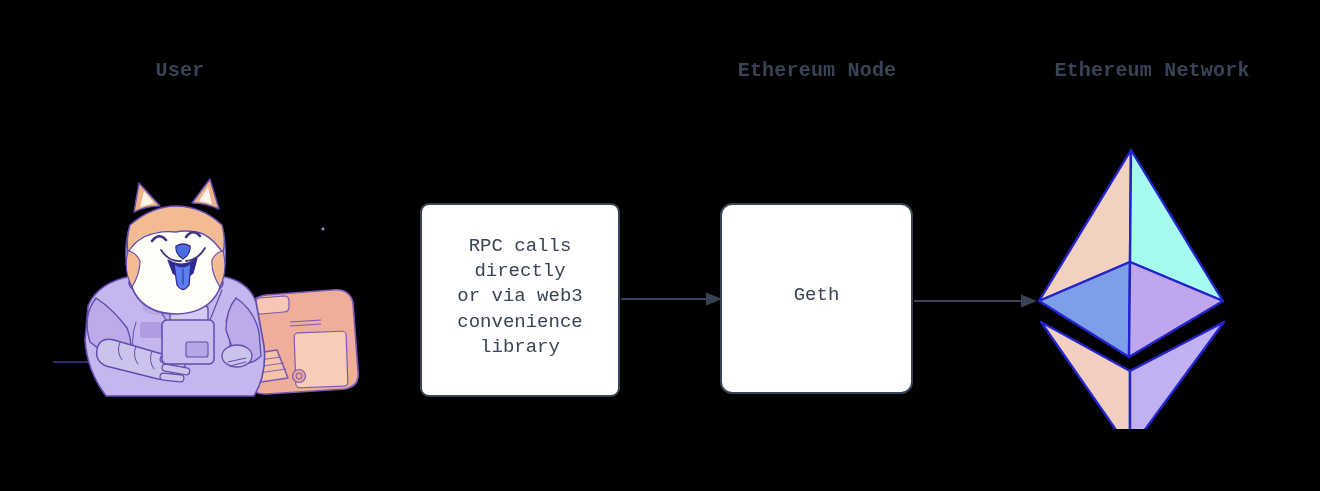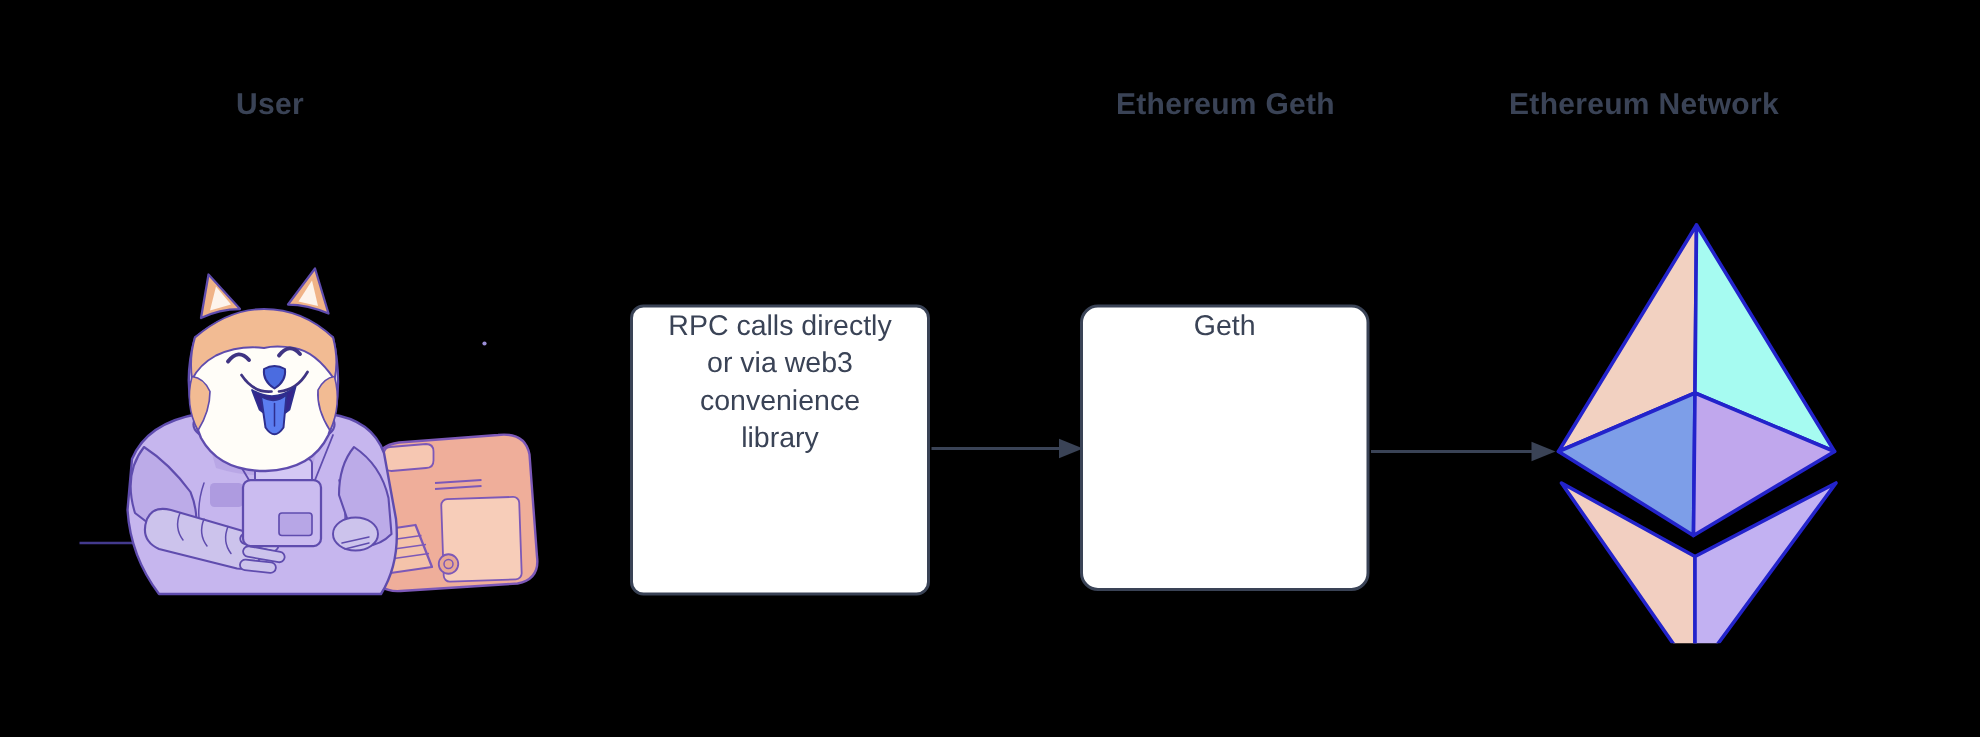--- a/index.html
+++ b/index.html
@@ -1,47 +1,47 @@
 <!DOCTYPE html>
 <html style="--label-text: #3a4356; --node-border: #3a4356; --node-fill: #ffffff; --arrow: #3a4356; --eth-outline: #2323cb; --eth-top-left: #f2d1c1; --eth-top-right: #a6fbf1; --eth-mid-left: #7d9ee8; --eth-mid-right: #c0a7ed; --eth-bottom-left: #f2cfc1; --eth-bottom-right: #c2b1f2; --doge-fur: #f2bb93; --doge-suit: #c6b6ee; --computer-body: #efae9a;"><head>
 <meta charset="utf-8">
 <style>
   html,body{margin:0;padding:0;background:#000;}
   .canvas{
     position:relative;width:1320px;height:429px;background:#000;overflow:hidden;
-    font-family:Liberation Sans, sans-serif;
+    font-family:Liberation Mono, monospace;
   }
   .col-label{
     position:absolute;top:59px;transform:translateX(-50%);
     font-weight:bold;font-size:20px;letter-spacing:.2px;
     color:var(--label-text,#3a4356);white-space:nowrap;
   }
   .node{
     position:absolute;background:var(--node-fill,#fff);
     border:2px solid var(--node-border,#3a4356);border-radius:9px;
-    display:flex;align-items:flex-start;justify-content:center;box-sizing:border-box;
+    display:flex;align-items:center;justify-content:center;box-sizing:border-box;
   }
   #node-rpc{left:420px;top:203px;width:200px;height:194px;}
   #node-geth{left:720px;top:203px;width:193px;height:191px;border-radius:12px;}
   .node-text{
     font-size:19px;color:var(--label-text,#3a4356);text-align:center;
     line-height:1.32;white-space:pre-line;padding-bottom:6px;
   }
   svg.layer{position:absolute;left:0;top:0;pointer-events:none;}
   #doge-svg{left:40px;top:170px;}
   #eth-svg{left:1020px;top:135px;}
 </style>
 </head>
 <body>
 
 <div class="canvas">
 
   <div class="col-label" style="left:180px">User</div>
-  <div class="col-label" style="left:817px">Ethereum Geth</div>
-  <div class="col-label" style="left:1096px">Ethereum Network</div>
+  <div class="col-label" style="left:817px">Ethereum Node</div>
+  <div class="col-label" style="left:1152px">Ethereum Network</div>
 
   <svg id="doge-svg" class="layer" width="330" height="230" viewBox="0 0 330 230">
 
     <line x1="13" y1="192" x2="82" y2="192" stroke="#433a8e" stroke-width="1.6"></line>
 
     <circle cx="283" cy="59" r="1.4" fill="#9c8fd8"></circle>
 
     <g stroke-linejoin="round">
       <path d="M211,137 Q212,127 226,125 L292,120 Q310,118 313,133 L318,201 Q320,216 305,219 L227,224 Q212,225 209,212 L202,165 Q200,143 211,137 Z" stroke="#7c58b8" stroke-width="1.6" fill="#efae9a"></path>
       <path d="M220,128 L244,126 Q249,126 249,131 L249,137 Q249,142 244,142 L221,144 Q216,144 216,139 L216,133 Q216,128 220,128 Z" fill="#f6c7b2" stroke="#7c58b8" stroke-width="1.2"></path>

